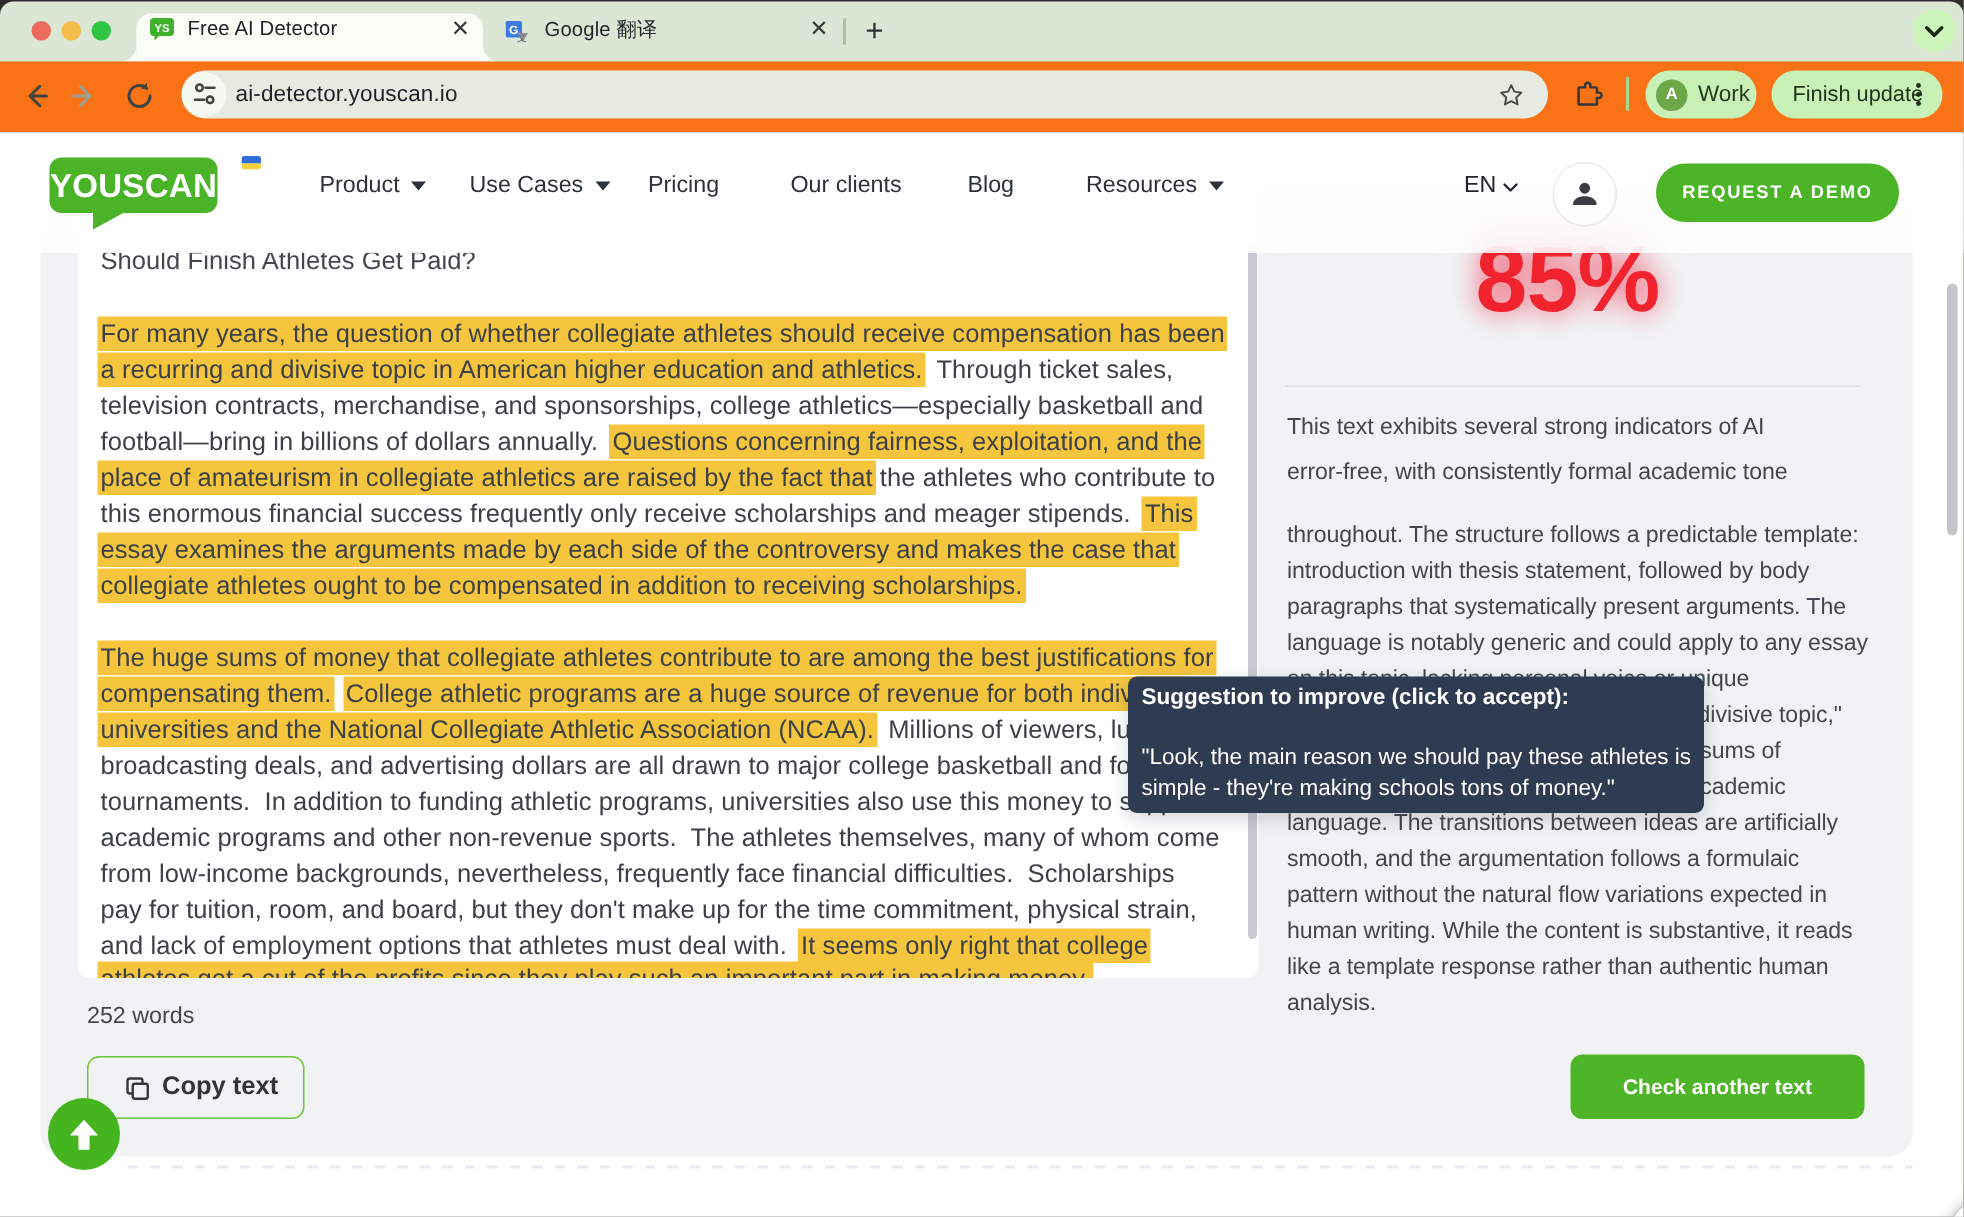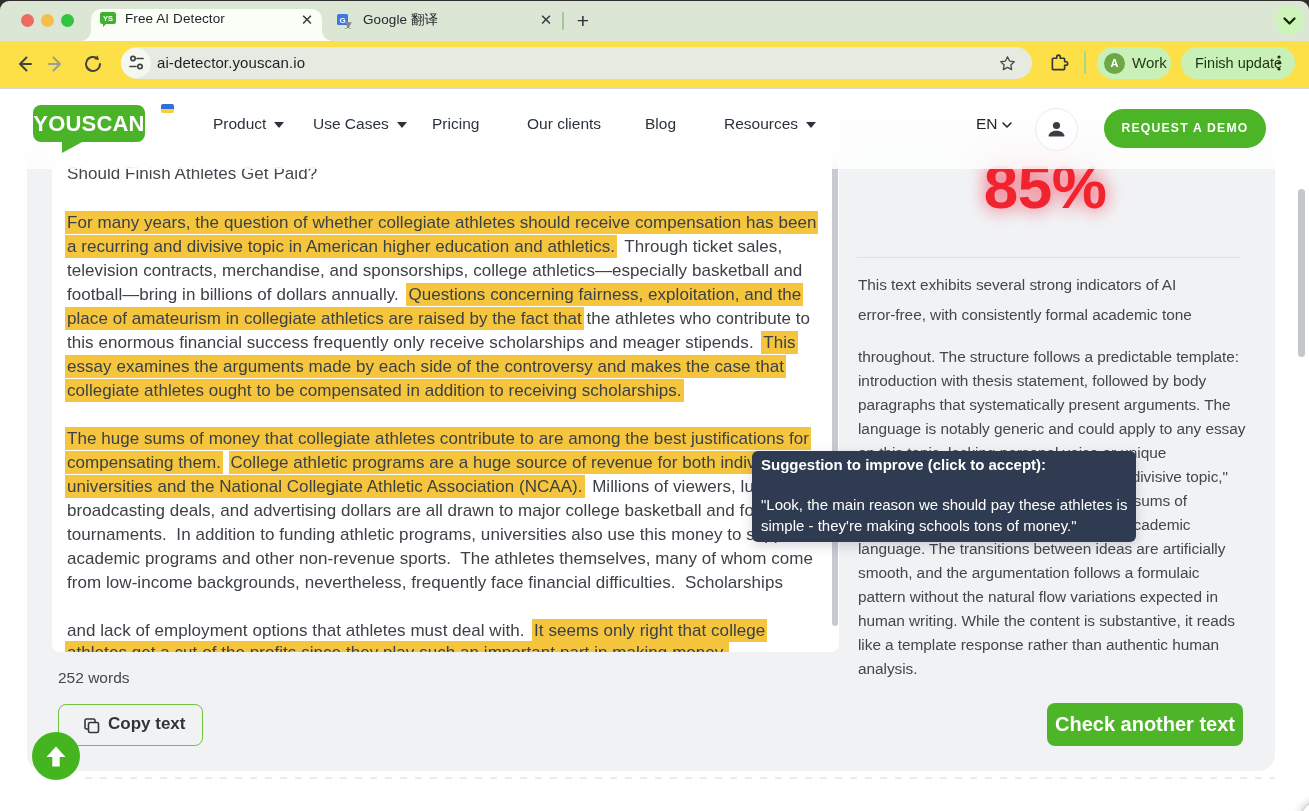--- a/index.html
+++ b/index.html
@@ -10,21 +10,21 @@
   .tl { position:absolute; top:13px; width:13px; height:13px; border-radius:50%; }
   #tab1 { position:absolute; left:91px; top:8px; width:231px; height:32px; background:#fbfdf7; border-radius:10px 10px 0 0; }
   .tabcurve { position:absolute; bottom:0; width:10px; height:10px; background:radial-gradient(circle at 0 0, transparent 9.5px, #fbfdf7 10px); }
   .tabtitle { position:absolute; top:9.5px; font-size:13.5px; color:#1e2125; letter-spacing:0.1px; }
   .tabx { position:absolute; top:8px; width:22px; height:22px; font-size:15px; color:#34383c; text-align:center; line-height:22px; }
   #ysfav { position:absolute; left:100px; top:11px; width:17px; height:15px; }
   #gfav { position:absolute; left:337px; top:12px; width:16px; height:16px; }
   #newtab { position:absolute; left:571px; top:8px; width:24px; height:24px; color:#2e3234; font-size:21px; font-weight:400; text-align:center; line-height:23px;}
   #chevcircle { position:absolute; left:1275px; top:5px; width:29px; height:29px; border-radius:50%; background:#cdf4bb; }
   
-  #toolbar { position:absolute; left:0; top:40px; width:1309px; height:47px; background:#fde047; }
+  #toolbar { position:absolute; left:0; top:40px; width:1309px; height:47px; background:#f97316; }
   #omni { position:absolute; left:121px; top:6px; width:911px; height:32px; border-radius:16px; background:#e7eae1; }
   #urltext { position:absolute; left:36px; top:7px; font-size:15px; color:#1d2125; letter-spacing:0.1px; }
   #hairline { position:absolute; left:0; top:87px; width:1309px; height:1px; background:#d7d9d3; }
   
   #page { position:absolute; left:0; top:88px; width:1309px; height:723px; background:#ffffff; overflow:hidden; }
   #card { position:absolute; left:27px; top:30px; width:1248px; height:652px; background:#f1f2f4; border-radius:16px; }
   #whitebox { position:absolute; left:25px; top:10px; width:787px; height:523px; background:#ffffff; border-radius:8px; overflow:hidden; }
   #scrollthumb { position:absolute; left:805px; top:42px; width:6px; height:465px; background:#c7cad0; border-radius:3px; }
   
   .eline { position:absolute; left:15px; height:24px; line-height:24px; font-size:17px; color:#3c4147; white-space:nowrap; letter-spacing:0.05px; }
@@ -32,21 +32,21 @@
   
   #score { position:absolute; left:826px; top:32px; width:384px; text-align:center; font-size:62px; font-weight:bold; color:#f1232e; letter-spacing:-0.5px; text-shadow:0 3px 16px rgba(243,35,64,0.42), 0 -4px 18px rgba(243,35,64,0.45); }
   #scorelabel { position:absolute; left:830px; top:96px; width:384px; text-align:center; font-size:17px; font-weight:bold; color:#363b42; }
   #divider { position:absolute; left:830px; top:138px; width:383px; height:1px; background:#dfe1e4; }
   .aline { position:absolute; left:831px; height:24px; line-height:24px; font-size:15.4px; color:#42474d; white-space:nowrap; letter-spacing:-0.05px; }
   
   #tooltip { position:absolute; left:752px; top:362px; width:384px; height:91px; background:#2f3b50; border-radius:6px; box-shadow:0 4px 12px rgba(30,40,60,0.18); z-index:5; }
   
   #words { position:absolute; left:31px; top:550px; font-size:15.5px; color:#43474c; }
   #copybtn { position:absolute; left:31px; top:585px; width:145px; height:42px; border:1.5px solid #6ec43e; border-radius:8px; }
-  #checkbtn { position:absolute; left:1020px; top:584px; width:196px; height:43px; background:#4db527; border-radius:8px; color:#fff; font-size:20px; font-weight:bold; text-align:center; line-height:43px; }
+  #checkbtn { position:absolute; left:1020px; top:584px; width:196px; height:43px; background:#4db527; border-radius:8px; color:#fff; font-size:14px; font-weight:bold; text-align:center; line-height:43px; }
   #dashes { position:absolute; left:85px; top:688px; width:1190px; height:2px; background:repeating-linear-gradient(90deg,#e7ebf2 0 7px,transparent 7px 15px); }
   #uparrow { position:absolute; left:32px; top:643px; width:48px; height:48px; border-radius:50%; background:#44b51f; z-index:6; }
   #chatcorner { position:absolute; left:1300px; top:711px; width:40px; height:40px; border-radius:50%; background:#fff; border:1px solid #c9ccd1; box-shadow:0 1px 10px rgba(0,0,0,0.30); }
   #winscroll { position:absolute; left:1298px; top:188px; width:7px; height:168px; background:#c3c6ca; border-radius:3.5px; z-index:12; }
   
   #siteheader { position:absolute; left:0; top:0; width:1309px; height:80px; background:rgba(255,255,255,0.80); backdrop-filter:blur(11px); -webkit-backdrop-filter:blur(11px); z-index:10; }
   #logo { position:absolute; left:33px; top:16px; width:112px; height:37px; background:#4bb327; border-radius:8px; color:#fff; font-weight:bold; font-size:22px; letter-spacing:0.2px; text-align:center; line-height:37px; }
   #logotail { position:absolute; left:62px; top:52px; width:0; height:0; border-left:22px solid #4bb327; border-bottom:12px solid transparent; }
   #flag { position:absolute; left:161px; top:15px; width:13px; height:9px; border-radius:2px; overflow:hidden; }
   .nav { position:absolute; top:26px; font-size:15.5px; color:#2b323c; white-space:nowrap; }
@@ -142,20 +142,21 @@
         <div class="eline" style="left:15px; top:178px;"><m>place of amateurism in collegiate athletics are raised by the fact that</m> the athletes who contribute to</div>
         <div class="eline" style="left:15px; top:226px;"><m>essay examines the arguments made by each side of the controversy and makes the case that</m></div>
         <div class="eline" style="left:15px; top:250px;"><m>collegiate athletes ought to be compensated in addition to receiving scholarships.</m></div>
         <div class="eline" style="left:15px; top:298px;"><m>The huge sums of money that collegiate athletes contribute to are among the best justifications for</m></div>
         <div class="eline" style="left:15px; top:322px;"><m>compensating them.</m>&nbsp; <m>College athletic programs are a huge source of revenue for both individual</m></div>
         <div class="eline" style="left:15px; top:346px;"><m>universities and the National Collegiate Athletic Association (NCAA).</m>&nbsp; Millions of viewers, lucrative</div>
         <div class="eline" style="left:15px; top:370px;">broadcasting deals, and advertising dollars are all drawn to major college basketball and football</div>
         <div class="eline" style="left:15px; top:394px;">tournaments.&nbsp; In addition to funding athletic programs, universities also use this money to support</div>
         <div class="eline" style="left:15px; top:418px;">academic programs and other non-revenue sports.&nbsp; The athletes themselves, many of whom come</div>
         <div class="eline" style="left:15px; top:442px;">from low-income backgrounds, nevertheless, frequently face financial difficulties.&nbsp; Scholarships</div>
+        <div class="eline" style="left:15px; top:466px;">pay for tuition, room, and board, but they don't make up for the time commitment, physical strain,</div>
         <div class="eline" style="left:15px; top:490px;">and lack of employment options that athletes must deal with.&nbsp; <m>It seems only right that college</m></div>
         <div class="eline" style="left:15px; top:512px;"><m>athletes get a cut of the profits since they play such an important part in making money.</m></div>
       </div>
       <div id="scrollthumb"></div>
       <div id="score">85%</div>
       <div id="divider"></div>
       <div class="aline" style="top:154px;">This text exhibits several strong indicators of AI</div>
       <div class="aline" style="top:184px;text-align:center;">error-free, with consistently formal academic tone</div>
       <div class="aline" style="top:226px;">throughout. The structure follows a predictable template:</div>
       <div class="aline" style="top:250px;">introduction with thesis statement, followed by body</div>

